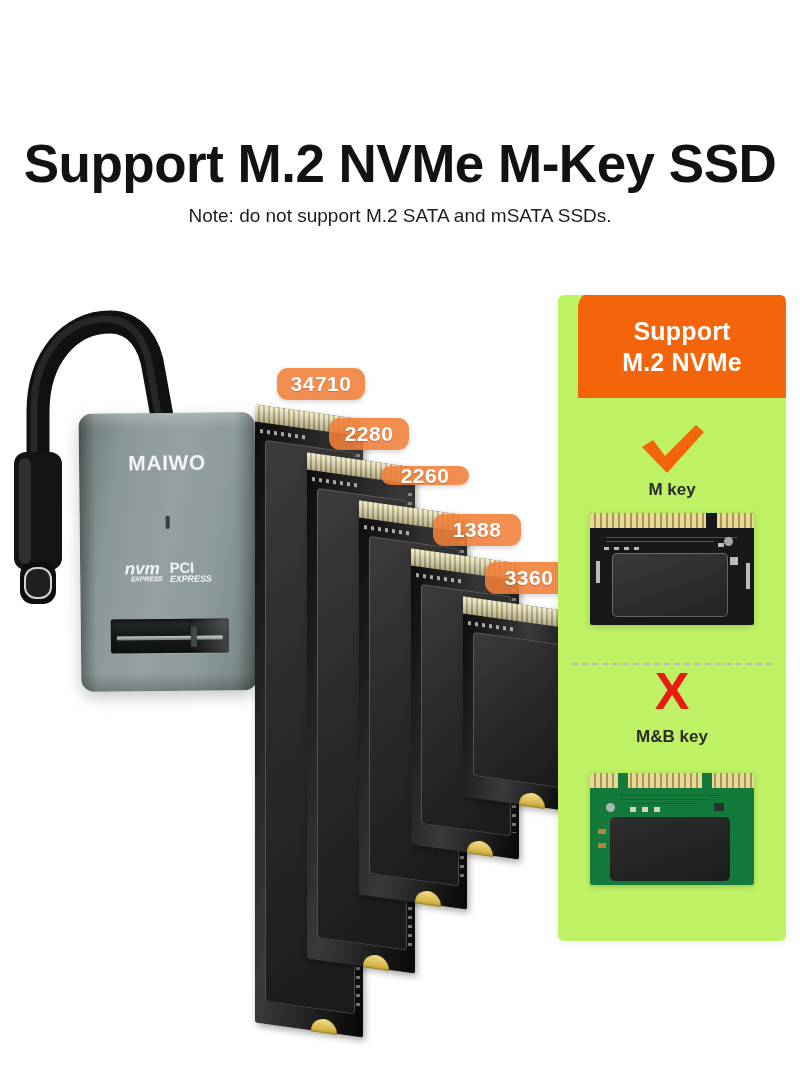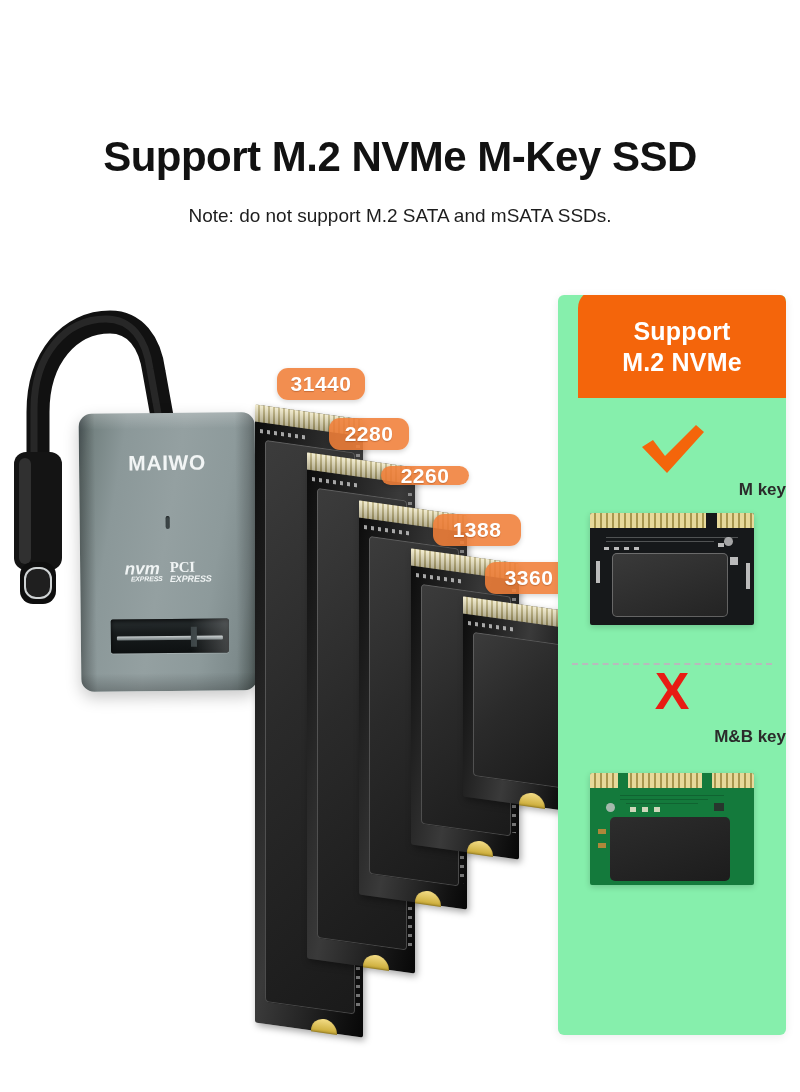--- a/index.html
+++ b/index.html
@@ -16,21 +16,21 @@
     -webkit-font-smoothing: antialiased;
   }
 
   
   .headline {
     position: absolute;
     left: 0;
     top: 133px;
     width: 800px;
     text-align: center;
-    font-size: 42px;
+    font-size: 53px;
     font-weight: bold;
     letter-spacing: -0.5px;
     color: #121212;
     white-space: nowrap;
   }
   .subnote {
     position: absolute;
     left: 0;
     top: 205px;
     width: 800px;
@@ -135,21 +135,21 @@
     letter-spacing: -0.2px;
     transform: translate(6px, -1px);
   }
   .pcie-logo {
     color: #f0f4f4;
     font-size: 15px;
     font-weight: bold;
     line-height: 0.92;
     text-align: left;
   }
-  .pcie-logo .pci-top { display: block; letter-spacing: -0.3px; font-family: Liberation Serif, serif; }
+  .pcie-logo .pci-top { display: block; letter-spacing: -0.3px; }
   .pcie-logo .pci-sub {
     display: block;
     font-size: 9px;
     font-style: italic;
     letter-spacing: -0.1px;
   }
   .m2-slot {
     position: absolute;
     left: 30px;
     right: 28px;
@@ -280,22 +280,22 @@
     text-shadow: 0 1px 1px rgba(120,50,10,0.35);
     box-shadow: 0 2px 5px rgba(0,0,0,0.16);
   }
 
   
   .panel {
     position: absolute;
     left: 558px;
     top: 295px;
     width: 228px;
-    height: 740px;
-    background: #86efac;
+    height: 646px;
+    background: #bef264;
     border-radius: 6px;
     box-shadow: 0 2px 10px rgba(0,0,0,0.08);
     overflow: hidden;
   }
   .panel-header {
     position: absolute;
     left: 20px;
     top: -5px;
     width: 208px;
     height: 108px;
@@ -321,21 +321,21 @@
     position: absolute;
     left: 50%;
     margin-left: -36px;
     top: 128px;
     width: 72px;
     height: 52px;
   }
   .key-label {
     position: absolute;
     left: 0; right: 0;
-    text-align: right;
+    text-align: center;
     font-size: 17px;
     font-weight: bold;
     color: #2b2b2b;
   }
   .key-label.ok { top: 185px; }
   .key-label.no { top: 432px; }
 
   .mark-no {
     position: absolute;
     left: 0; right: 0;
@@ -506,21 +506,21 @@
 
   <div class="ssd" style="left:218px; top:254px; width:108px; height:200px; transform:skewY(8deg);">
     <div class="pins"></div>
     <div class="pins-shade"></div>
     <div class="chipline"></div>
     <div class="sidedots"></div>
     <div class="nand"></div>
     <div class="keynotch" style="left:56px;"></div>
   </div>
 
-  <div class="size-badge" style="left:32px; top:18px; width:88px; height:32px;">31440</div>
+  <div class="size-badge" style="left:32px; top:18px; width:88px; height:32px;">34710</div>
   <div class="size-badge" style="left:84px; top:68px; width:80px; height:32px;">2280</div>
   <div class="size-badge" style="left:136px; top:116px; width:88px; height:19px;">2260</div>
   <div class="size-badge" style="left:188px; top:164px; width:88px; height:32px;">1388</div>
   <div class="size-badge" style="left:240px; top:212px; width:88px; height:32px;">3360</div>
 </div>
 
 <div class="panel">
 
   <div class="panel-header">
     <div class="line">Support</div>

